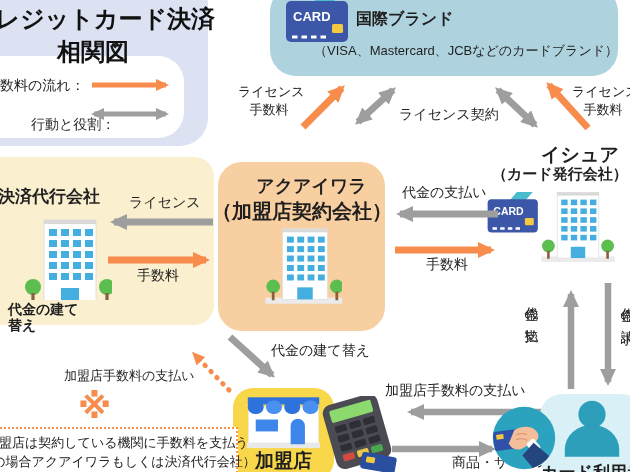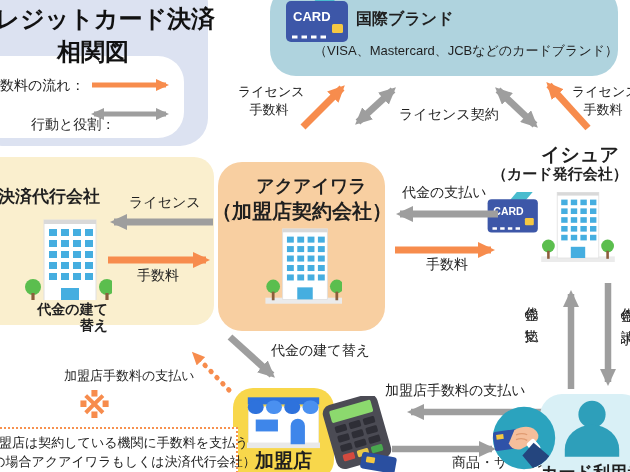--- a/index.html
+++ b/index.html
@@ -110,21 +110,21 @@
   <div class="lbl" style="left:399px;top:106px;text-align:center;">ライセンス契約</div>
   <div class="lbl lbl2" style="left:572px;top:83px;width:62px;">
     <div>ライセンス</div>
     <div>手数料</div>
   </div>
 
   <div class="node-title" style="left:-2px;top:185px;font-size:17px;">決済代行会社</div>
   <svg class="icon" style="left:20px;top:212px;width:92px;height:88px;">
       <use href="#sym-building" width="100" height="100"></use>
     </svg>
-  <div class="node-title" style="left:8px;top:301px;width:100px;text-align:right;font-size:14px;line-height:16px;">
+  <div class="node-title" style="left:8px;top:301px;width:100px;text-align:left;font-size:14px;line-height:16px;">
     <div>代金の建て</div>
     <div>替え</div>
   </div>
   <div class="lbl" style="left:129px;top:194px;">ライセンス</div>
   <div class="lbl" style="left:137px;top:267px;">手数料</div>
 
   <div class="node-title" style="left:228px;top:174px;width:167px;text-align:center;font-size:18px;">アクアイワラ</div>
   <div class="node-title" style="left:212px;top:198px;width:159px;text-align:center;font-size:20px;">（加盟店契約会社）</div>
   <svg class="icon" style="left:262px;top:222px;width:80px;height:86px;">
       <use href="#sym-building" width="100" height="100" transform="scale(0.86)"></use>

